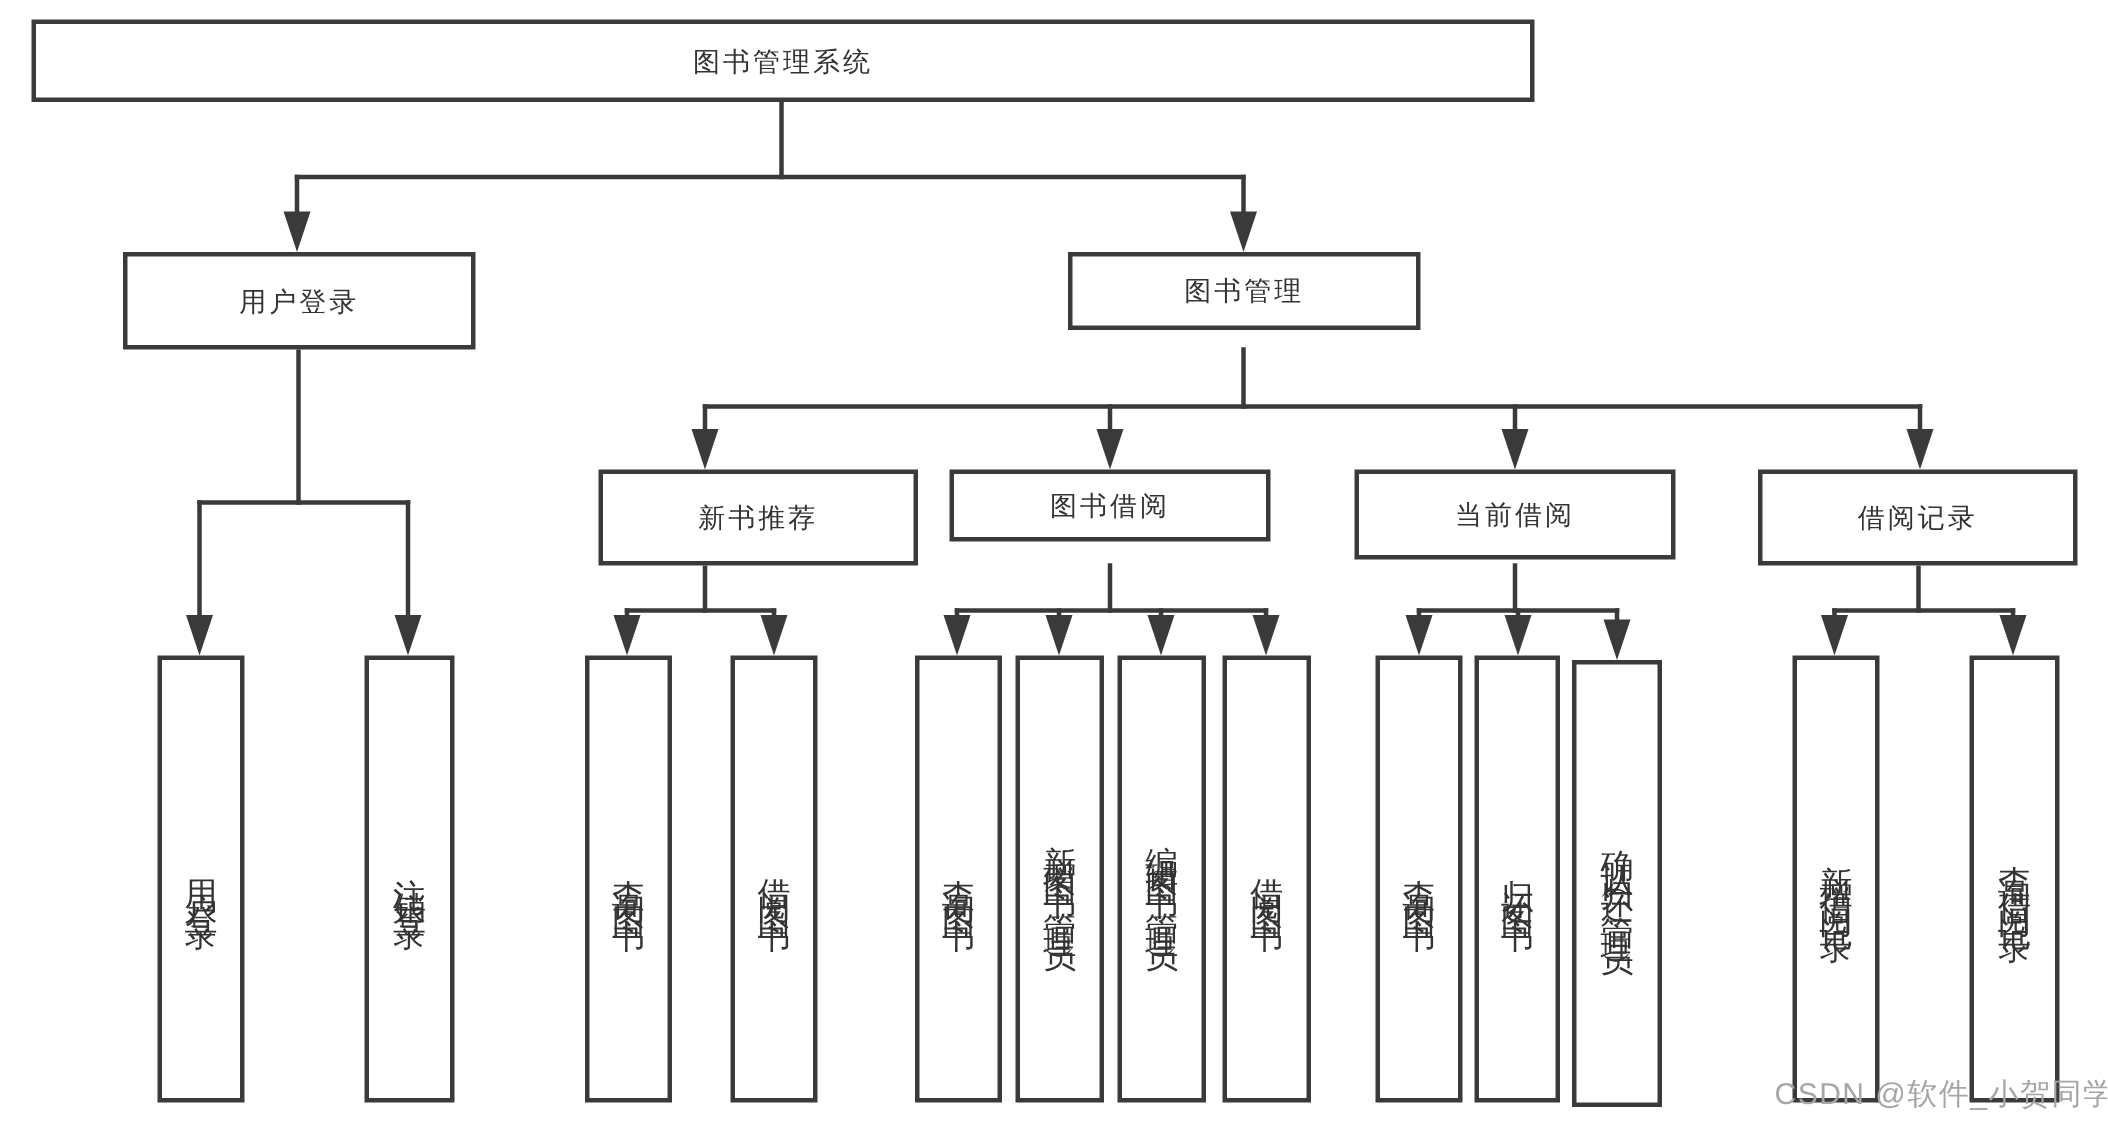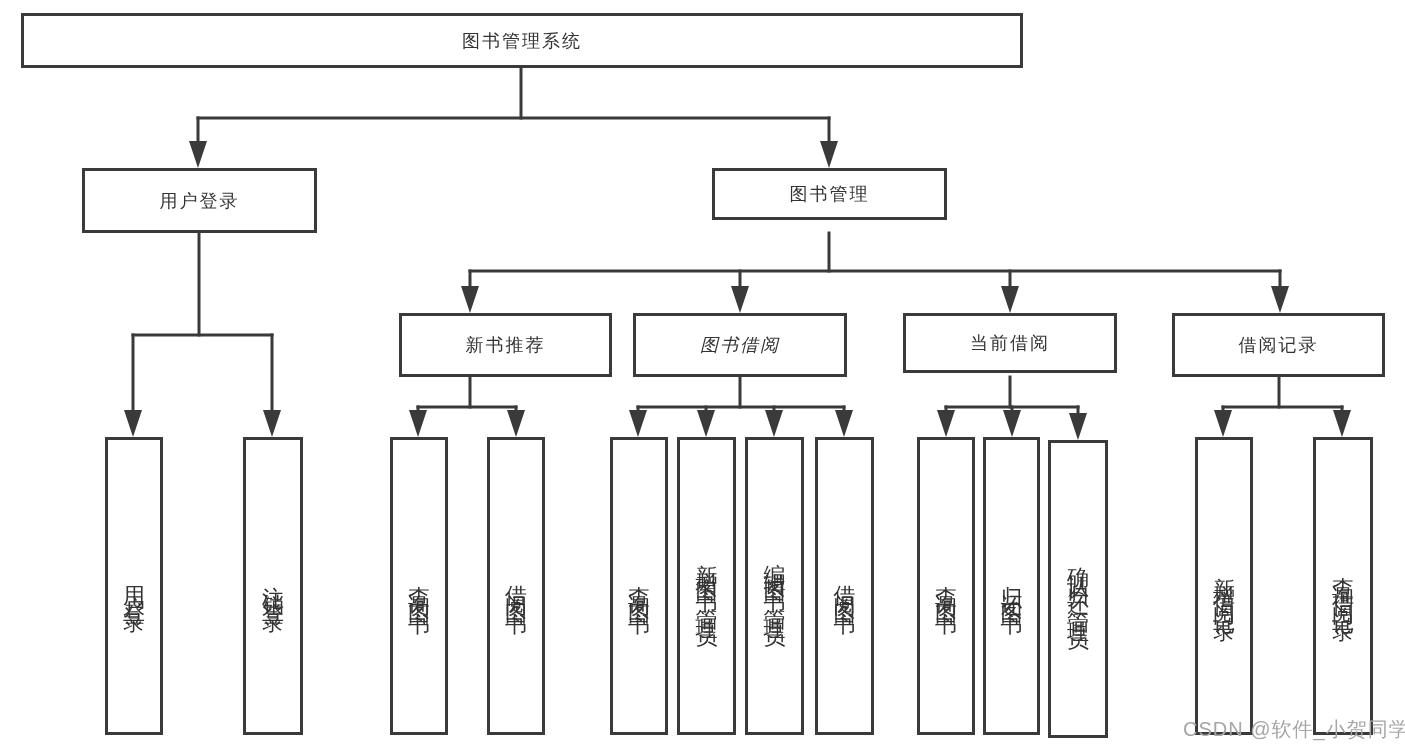--- a/index.html
+++ b/index.html
@@ -92,21 +92,21 @@
     <line x1="1342" y1="407" x2="1342" y2="412"></line>
     <polygon points="1333,410 1351,410 1342,437"></polygon>
   </svg>
 
   <div class="box" style="left:21px;top:13px;width:1002px;height:55px;">图书管理系统</div>
 
   <div class="box" style="left:82px;top:168px;width:235px;height:65px;">用户登录</div>
   <div class="box" style="left:712px;top:168px;width:235px;height:52px;">图书管理</div>
 
   <div class="box" style="left:364px;top:313px;width:213px;height:64px;margin-left:35px;">新书推荐</div>
-  <div class="box" style="left:633px;top:313px;width:214px;height:64px;font-style:italic;">图书借阅</div>
+  <div class="box" style="left:633px;top:313px;width:214px;height:48px;">图书借阅</div>
   <div class="box" style="left:903px;top:313px;width:214px;height:60px;">当前借阅</div>
   <div class="box" style="left:1172px;top:313px;width:213px;height:64px;">借阅记录</div>
 
   <div class="box vbox" style="left:105px;top:437px;width:58px;height:298px;">用户登录</div>
   <div class="box vbox" style="left:243px;top:437px;width:60px;height:298px;">注销登录</div>
 
   <div class="box vbox" style="left:390px;top:437px;width:58px;height:298px;">查询图书</div>
   <div class="box vbox" style="left:487px;top:437px;width:58px;height:298px;">借阅图书</div>
 
   <div class="box vbox" style="left:610px;top:437px;width:58px;height:298px;">查询图书</div>

